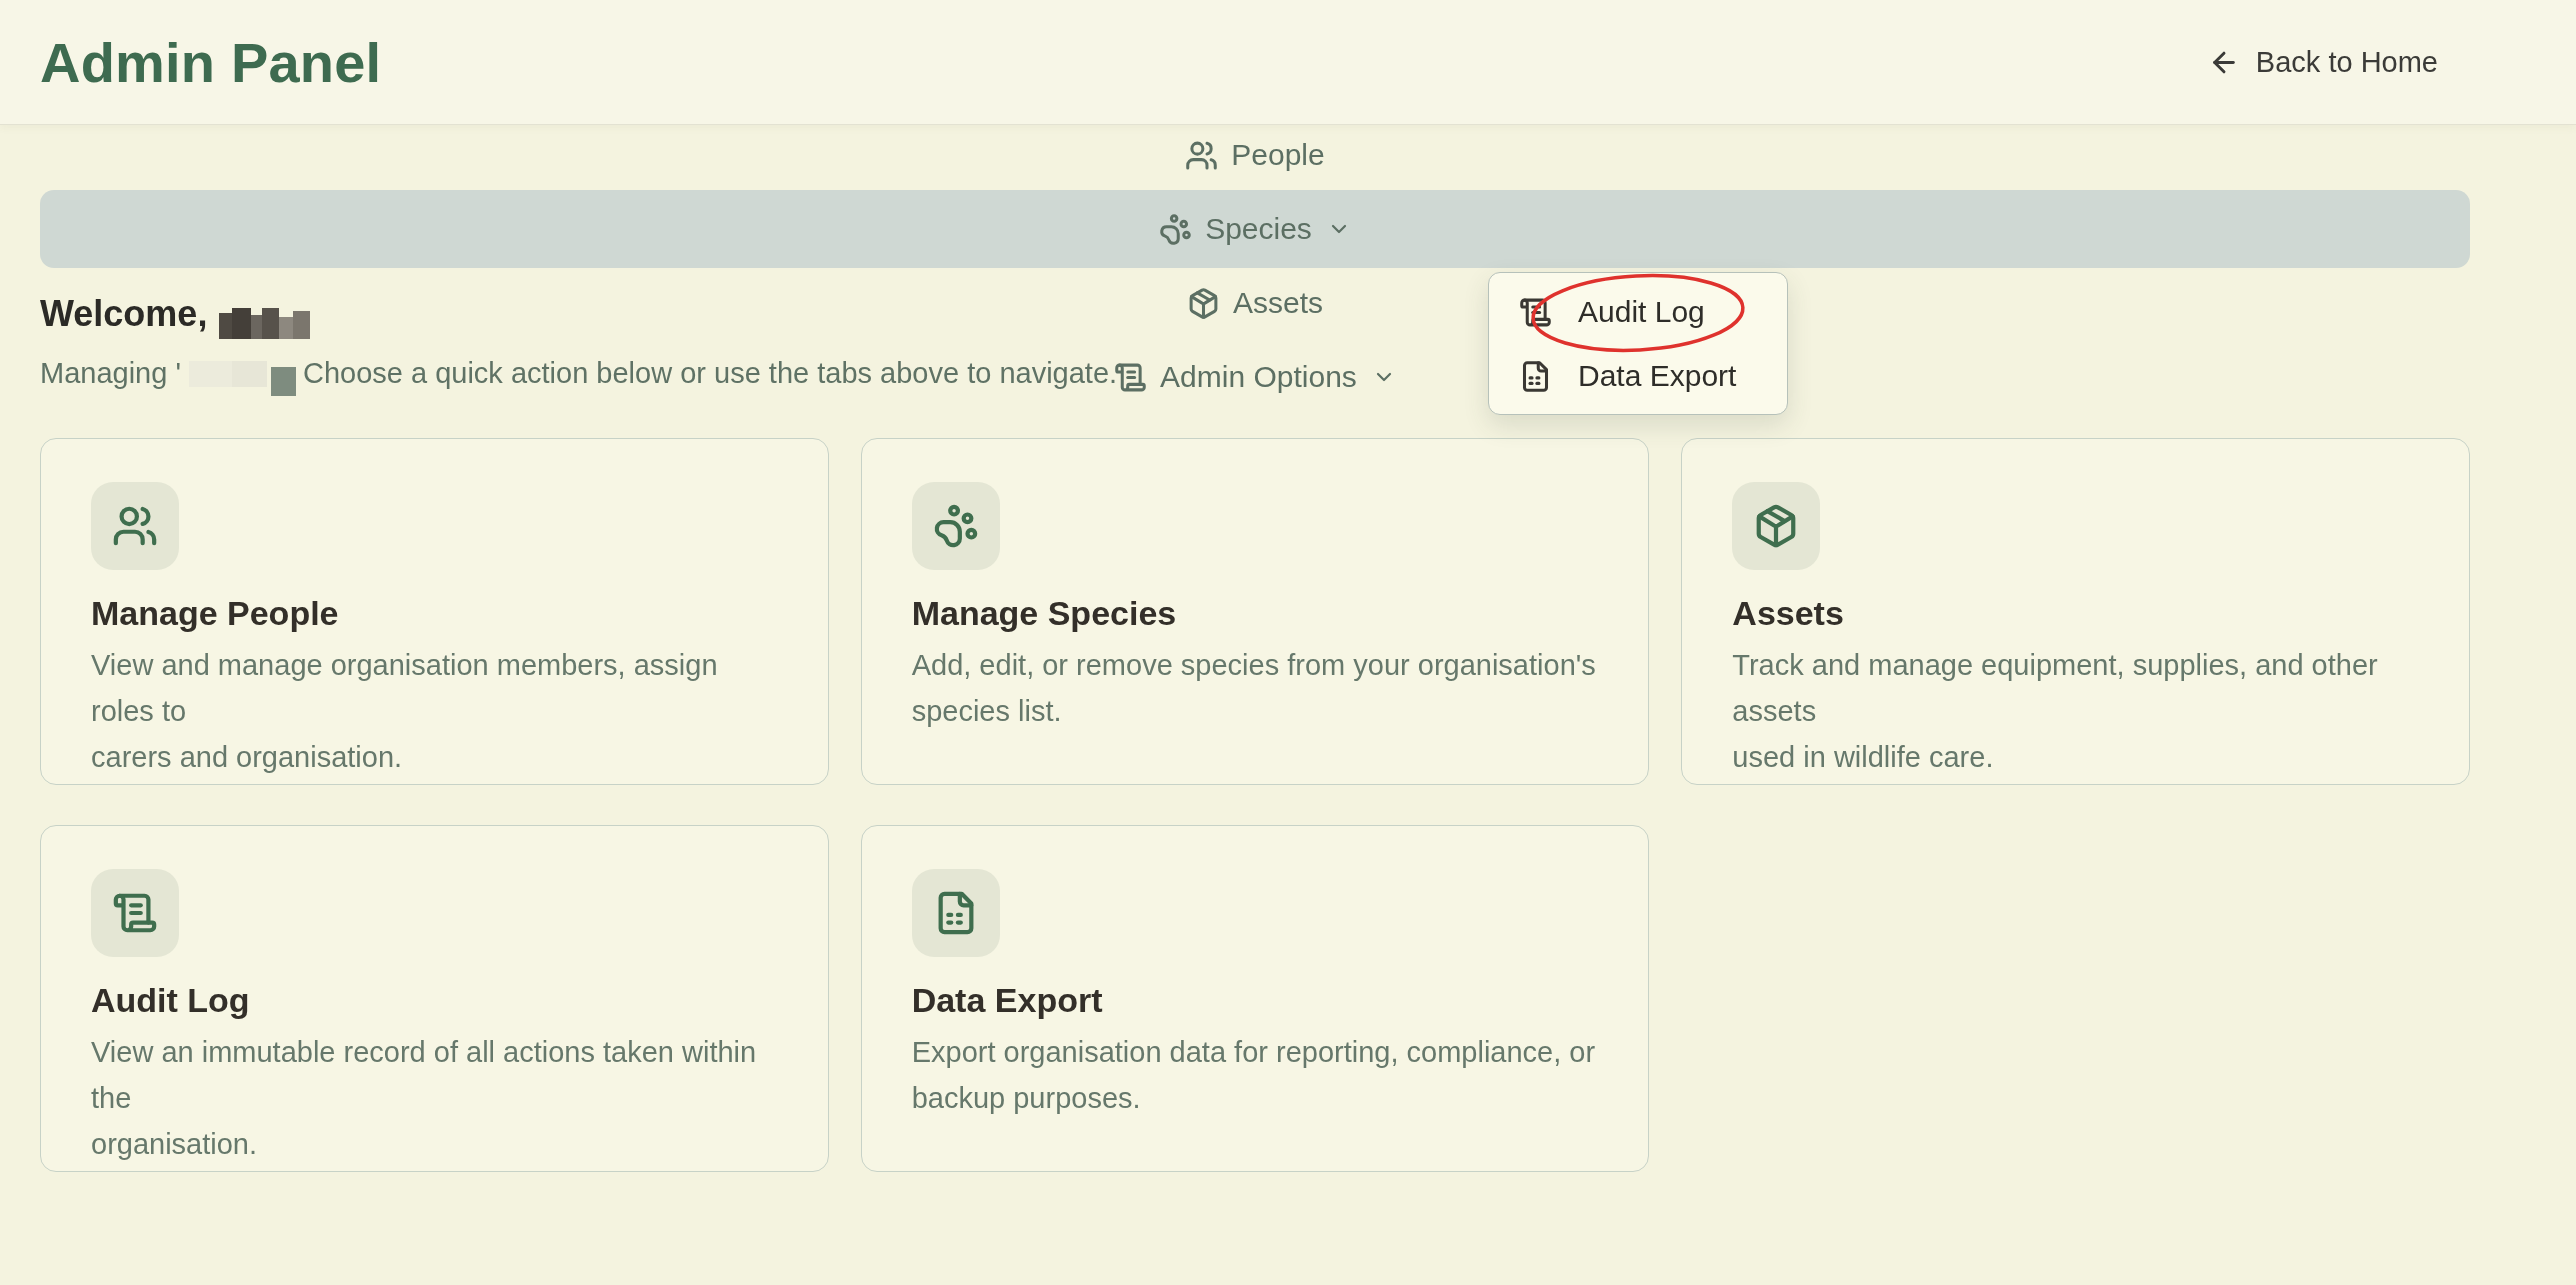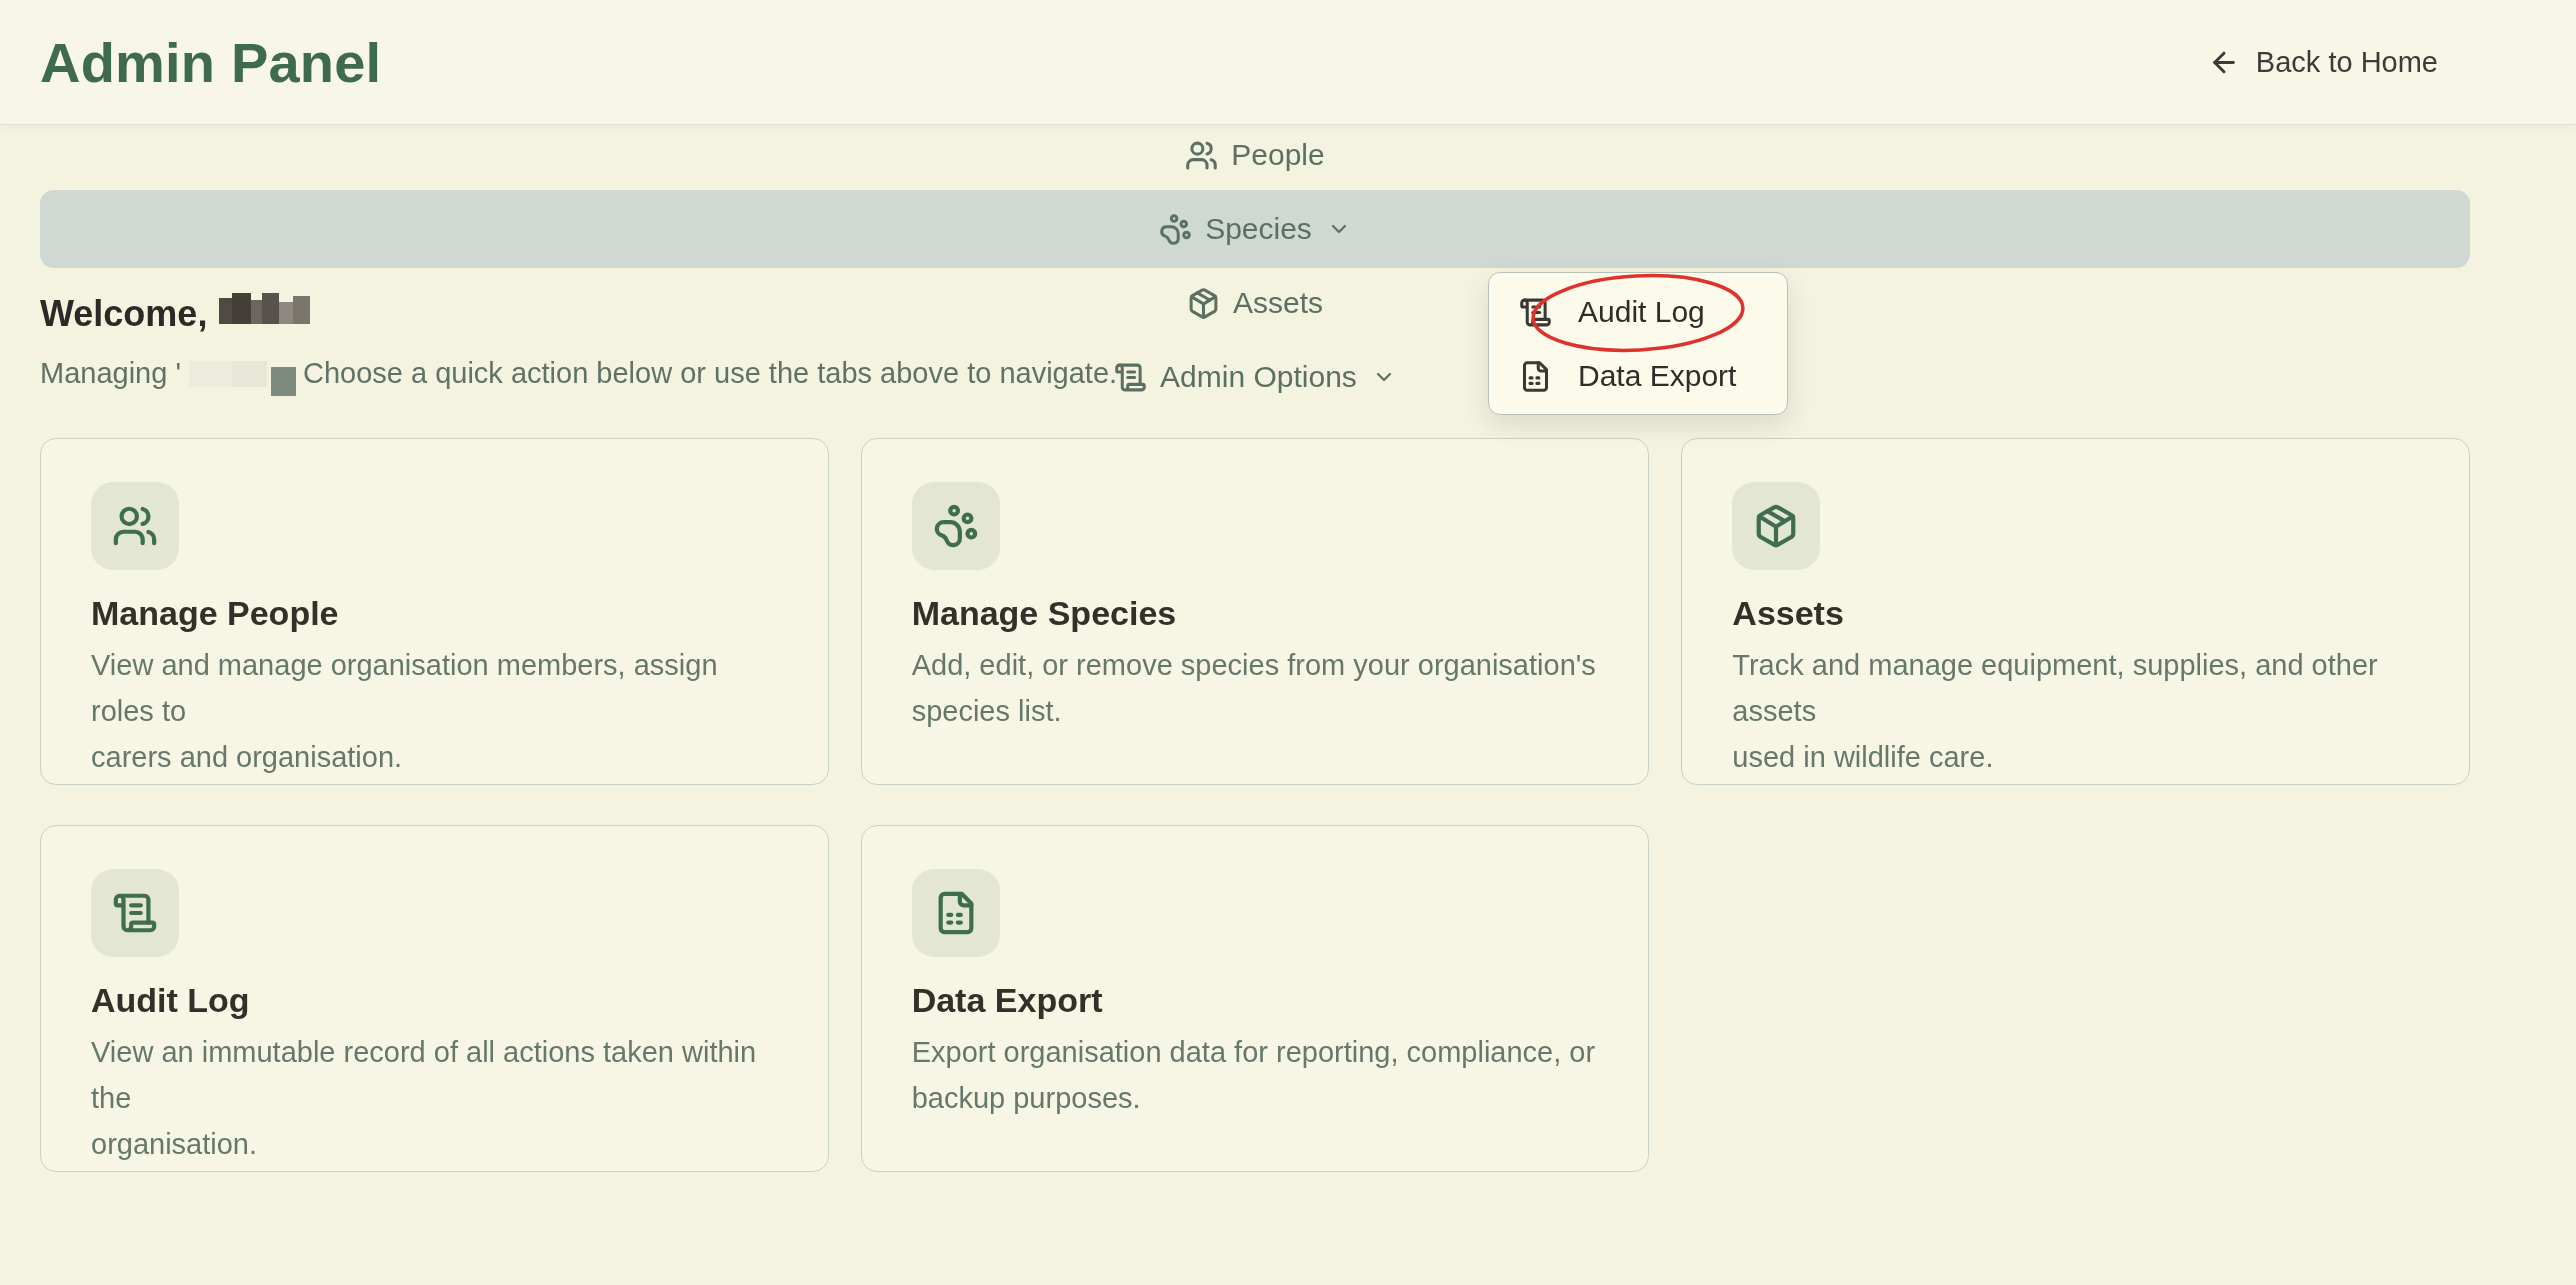--- a/index.html
+++ b/index.html
@@ -62,21 +62,21 @@
   .tab .caret{width:24px;height:24px;margin-left:2px;}
   .tab.active{
     background:var(--active-tab-bg);color:#2f2f2b;
     padding:0 24px;box-shadow:0 1px 3px rgba(60,70,60,.10);
   }
 
   
   .welcome-heading{
     position:absolute;left:40px;top:291px;
     font-size:36px;font-weight:700;color:#2b2a26;line-height:46px;
-    display:flex;align-items:flex-start;
+    display:flex;align-items:flex-end;
   }
   .redact-name{display:inline-flex;align-items:flex-end;margin-left:12px;transform:translateY(2px);}
   .redact-name span{display:inline-block;}
   .rn1{width:13px;height:26px;background:#4f4a43;}
   .rn2{width:19px;height:31px;background:#443f39;}
   .rn3{width:11px;height:24px;background:#6b665f;}
   .rn4{width:17px;height:31px;background:#57524b;}
   .rn5{width:14px;height:22px;background:#8d887f;}
   .rn6{width:17px;height:28px;background:#7b766d;}
 

